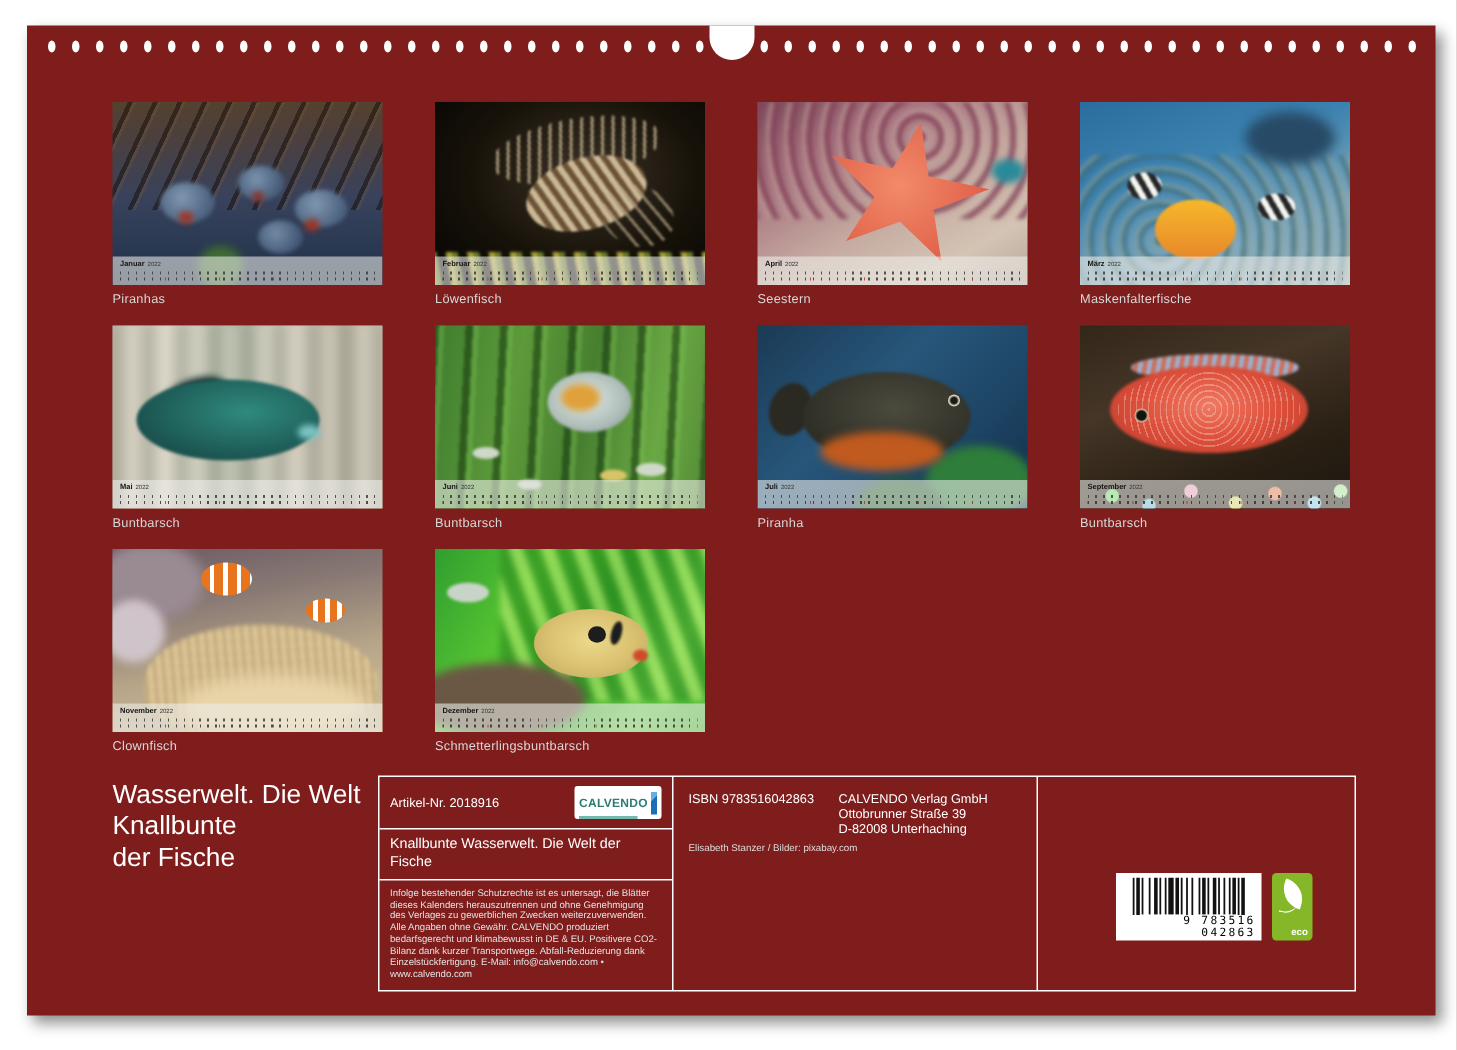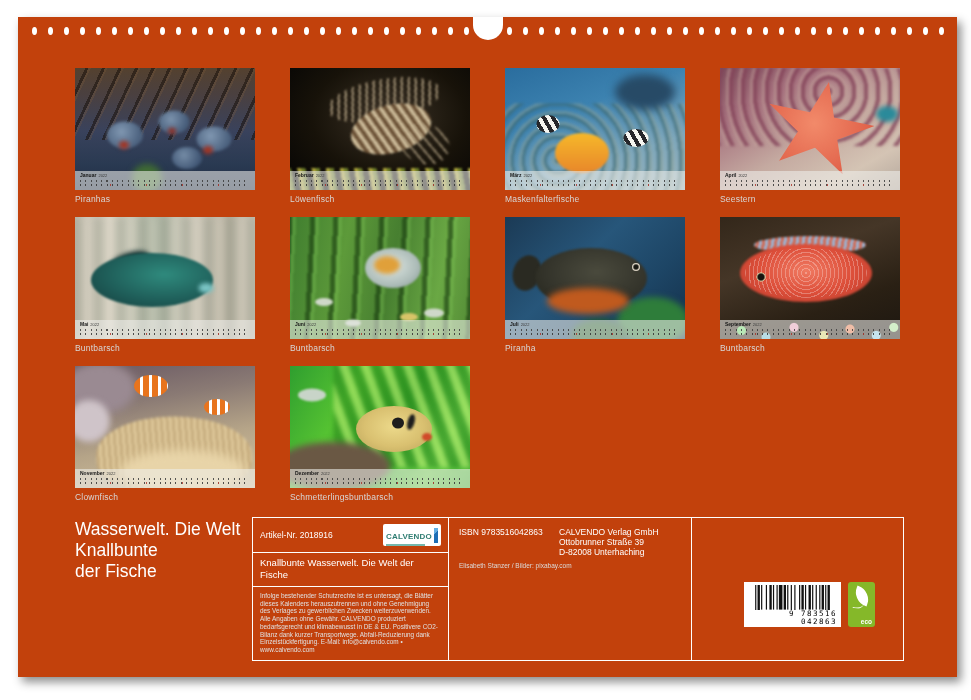--- a/index.html
+++ b/index.html
@@ -1,18 +1,18 @@
 <!DOCTYPE html>
 <html><head>
 <meta charset="utf-8">
 <style>
   html,body{margin:0;padding:0;background:#fff;}
   .canvas{position:relative;width:971px;height:700px;background:#fff;overflow:hidden;
           font-family:"Liberation Sans",sans-serif;}
-  .sheet{position:absolute;left:18px;top:17px;width:939px;height:660px;background:#c2410c;
+  .sheet{position:absolute;left:18px;top:17px;width:939px;height:660px;background:#7f1d1d;
          box-shadow:4px 5px 9px rgba(0,0,0,.45);}
   
   .holes{position:absolute;top:10px;height:9px;display:flex;justify-content:space-between;}
   .holes.left{left:14px;width:437px;}
   .holes.right{left:489px;width:437px;}
   .hole{width:5px;height:8px;background:#fff;border-radius:50%;}
   .notch{position:absolute;top:0;left:455px;width:30px;height:23px;background:#fff;
          border-radius:0 0 16px 16px;}
   
   .grid{position:absolute;left:57px;top:51px;display:grid;
@@ -170,56 +170,56 @@
           <span class="m">Februar</span><span class="strip-year">2022</span>
         </div>
         <div class="tickrow"></div>
         <div class="tickrow t2"></div>
       </div>
     </div>
     <figcaption class="caption">Löwenfisch</figcaption>
   </figure>
 
   <figure class="month-cell">
+    <div class="photo" style="background: linear-gradient(150deg, rgb(125, 74, 90) 0%, rgb(165, 112, 125) 25%, rgb(196, 169, 160) 55%, rgb(212, 196, 180) 80%, rgb(180, 167, 156) 100%);">
+      <div>
+              <div class="blob" style="left: 50%; top: 32%; width: 185px; height: 78px; background: repeating-radial-gradient(circle at 60% 30%, rgba(130, 65, 88, 0.8) 0px, rgba(130, 65, 88, 0.8) 4px, rgba(200, 170, 160, 0.5) 4px, rgba(200, 170, 160, 0.5) 7px, transparent 7px, transparent 12px); filter: blur(1.5px); border-radius: 0px; transform: translate(-50%, -50%) rotate(0deg);"></div>
+              <div class="blob" style="left: 93%; top: 38%; width: 22px; height: 16px; background: rgb(42, 138, 154); filter: blur(2.5px); border-radius: 50%; transform: translate(-50%, -50%) rotate(0deg);"></div>
+              <div class="blob" style="left: 55%; top: 50%; width: 112px; height: 96px; background: radial-gradient(circle at 45% 45%, rgb(242, 138, 106), rgb(224, 96, 72) 72%); filter: blur(0.5px); border-radius: 0px; transform: translate(-50%, -50%) rotate(12deg); clip-path: polygon(50% 0%, 61% 35%, 98% 35%, 68% 57%, 79% 91%, 50% 70%, 21% 91%, 32% 57%, 2% 35%, 39% 35%);"></div>
+            </div>
+      <div class="strip">
+        <div class="strip-head">
+          <span class="m">April</span><span class="strip-year">2022</span>
+        </div>
+        <div class="tickrow"></div>
+        <div class="tickrow t2"></div>
+      </div>
+    </div>
+    <figcaption class="caption">Seestern</figcaption>
+  </figure>
+
+  <figure class="month-cell">
     <div class="photo" style="background: linear-gradient(160deg, rgb(42, 109, 158) 0%, rgb(60, 130, 176) 35%, rgb(127, 168, 189) 70%, rgb(157, 182, 189) 100%);">
       <div>
               <div class="blob" style="left: 50%; top: 68%; width: 185px; height: 95px; background: repeating-radial-gradient(circle at 30% 60%, rgba(60, 105, 115, 0.7) 0px, rgba(60, 105, 115, 0.7) 3px, rgba(140, 160, 150, 0.55) 3px, rgba(140, 160, 150, 0.55) 6px, transparent 6px, transparent 11px); filter: blur(1.5px); border-radius: 0px; transform: translate(-50%, -50%) rotate(0deg);"></div>
               <div class="blob" style="left: 78%; top: 20%; width: 60px; height: 35px; background: rgb(39, 74, 102); filter: blur(4px); border-radius: 50%; transform: translate(-50%, -50%) rotate(0deg);"></div>
               <div class="blob" style="left: 45%; top: 28%; width: 42px; height: 30px; filter: blur(0.8px); border-radius: 50%; transform: translate(-50%, -50%) rotate(0deg);"></div>
               <div class="blob" style="left: 43%; top: 70%; width: 54px; height: 40px; background: linear-gradient(rgb(246, 184, 42), rgb(232, 135, 42)); filter: blur(0.8px); border-radius: 50%; transform: translate(-50%, -50%) rotate(0deg);"></div>
               <div class="blob" style="left: 24%; top: 46%; width: 23px; height: 18px; background: repeating-linear-gradient(60deg, rgb(245, 245, 240) 0px, rgb(245, 245, 240) 4px, rgb(38, 38, 42) 4px, rgb(38, 38, 42) 8px); filter: blur(0.6px); border-radius: 50%; transform: translate(-50%, -50%) rotate(0deg);"></div>
               <div class="blob" style="left: 73%; top: 57%; width: 25px; height: 18px; background: repeating-linear-gradient(60deg, rgb(245, 245, 240) 0px, rgb(245, 245, 240) 4px, rgb(38, 38, 42) 4px, rgb(38, 38, 42) 8px); filter: blur(0.6px); border-radius: 50%; transform: translate(-50%, -50%) rotate(0deg);"></div>
             </div>
       <div class="strip">
         <div class="strip-head">
           <span class="m">März</span><span class="strip-year">2022</span>
         </div>
         <div class="tickrow"></div>
         <div class="tickrow t2"></div>
       </div>
     </div>
     <figcaption class="caption">Maskenfalterfische</figcaption>
-  </figure>
-
-  <figure class="month-cell">
-    <div class="photo" style="background: linear-gradient(150deg, rgb(125, 74, 90) 0%, rgb(165, 112, 125) 25%, rgb(196, 169, 160) 55%, rgb(212, 196, 180) 80%, rgb(180, 167, 156) 100%);">
-      <div>
-              <div class="blob" style="left: 50%; top: 32%; width: 185px; height: 78px; background: repeating-radial-gradient(circle at 60% 30%, rgba(130, 65, 88, 0.8) 0px, rgba(130, 65, 88, 0.8) 4px, rgba(200, 170, 160, 0.5) 4px, rgba(200, 170, 160, 0.5) 7px, transparent 7px, transparent 12px); filter: blur(1.5px); border-radius: 0px; transform: translate(-50%, -50%) rotate(0deg);"></div>
-              <div class="blob" style="left: 93%; top: 38%; width: 22px; height: 16px; background: rgb(42, 138, 154); filter: blur(2.5px); border-radius: 50%; transform: translate(-50%, -50%) rotate(0deg);"></div>
-              <div class="blob" style="left: 55%; top: 50%; width: 112px; height: 96px; background: radial-gradient(circle at 45% 45%, rgb(242, 138, 106), rgb(224, 96, 72) 72%); filter: blur(0.5px); border-radius: 0px; transform: translate(-50%, -50%) rotate(12deg); clip-path: polygon(50% 0%, 61% 35%, 98% 35%, 68% 57%, 79% 91%, 50% 70%, 21% 91%, 32% 57%, 2% 35%, 39% 35%);"></div>
-            </div>
-      <div class="strip">
-        <div class="strip-head">
-          <span class="m">April</span><span class="strip-year">2022</span>
-        </div>
-        <div class="tickrow"></div>
-        <div class="tickrow t2"></div>
-      </div>
-    </div>
-    <figcaption class="caption">Seestern</figcaption>
   </figure>
 
   <figure class="month-cell">
     <div class="photo" style="background: linear-gradient(90deg, rgb(194, 188, 174) 0%, rgb(217, 211, 197) 20%, rgb(168, 178, 160) 45%, rgb(207, 201, 187) 65%, rgb(181, 174, 158) 85%, rgb(201, 195, 181) 100%);">
       <div>
               <div class="blob" style="left: 50%; top: 50%; width: 185px; height: 125px; background: repeating-linear-gradient(90deg, rgba(120, 130, 110, 0.35) 0px, rgba(120, 130, 110, 0.35) 9px, rgba(225, 220, 205, 0.35) 9px, rgba(225, 220, 205, 0.35) 22px); filter: blur(4px); border-radius: 0px; transform: translate(-50%, -50%) rotate(0deg);"></div>
               <div class="blob" style="left: 30%; top: 38%; width: 44px; height: 20px; background: rgb(15, 45, 45); filter: blur(2.5px); border-radius: 50%; transform: translate(-50%, -50%) rotate(-20deg);"></div>
               <div class="blob" style="left: 43%; top: 52%; width: 122px; height: 54px; background: radial-gradient(at 60% 40%, rgb(47, 138, 125) 0%, rgb(31, 95, 90) 55%, rgb(20, 60, 60) 100%); filter: blur(1px); border-radius: 50%; transform: translate(-50%, -50%) rotate(0deg);"></div>
               <div class="blob" style="left: 73%; top: 58%; width: 15px; height: 10px; background: rgb(122, 196, 196); filter: blur(2px); border-radius: 50%; transform: translate(-50%, -50%) rotate(0deg);"></div>
             </div>

